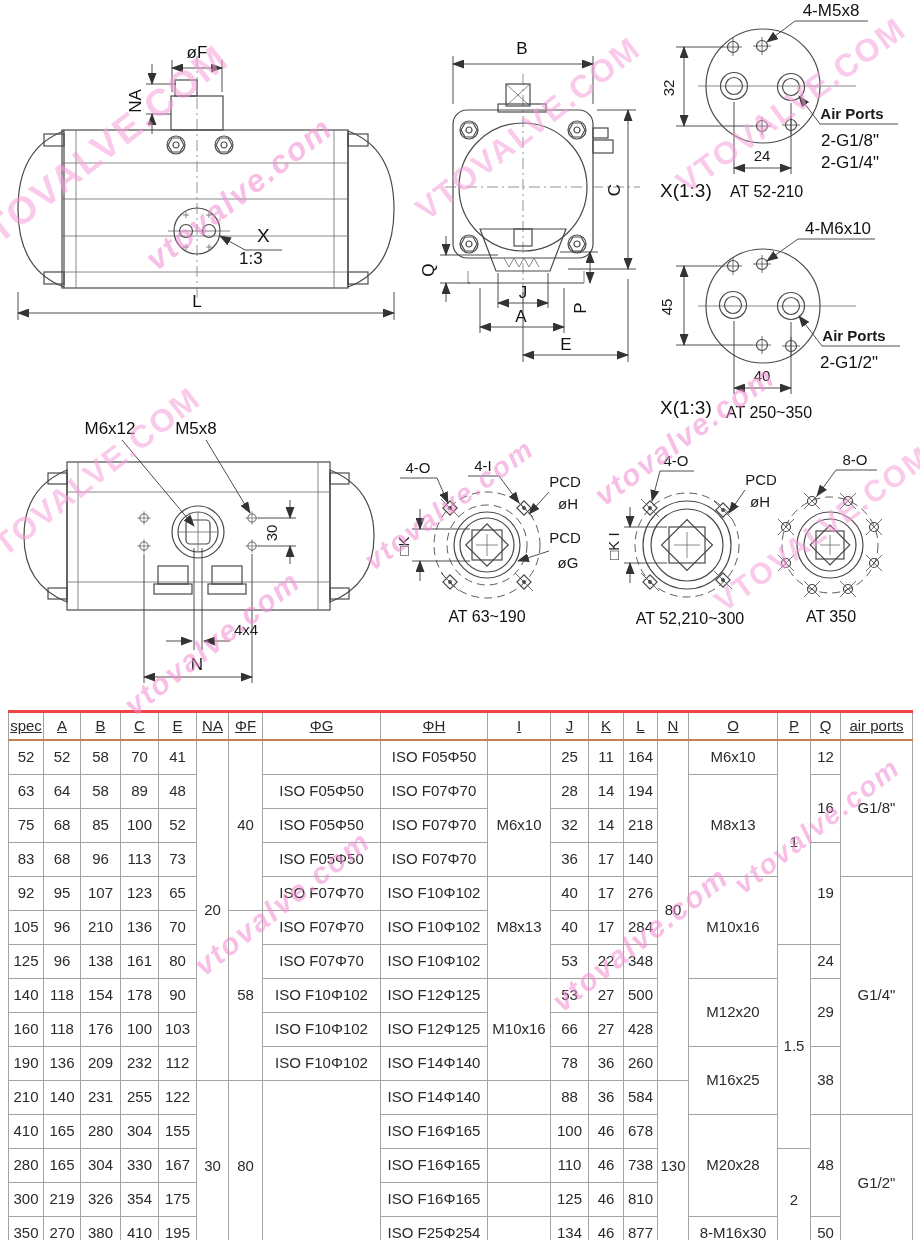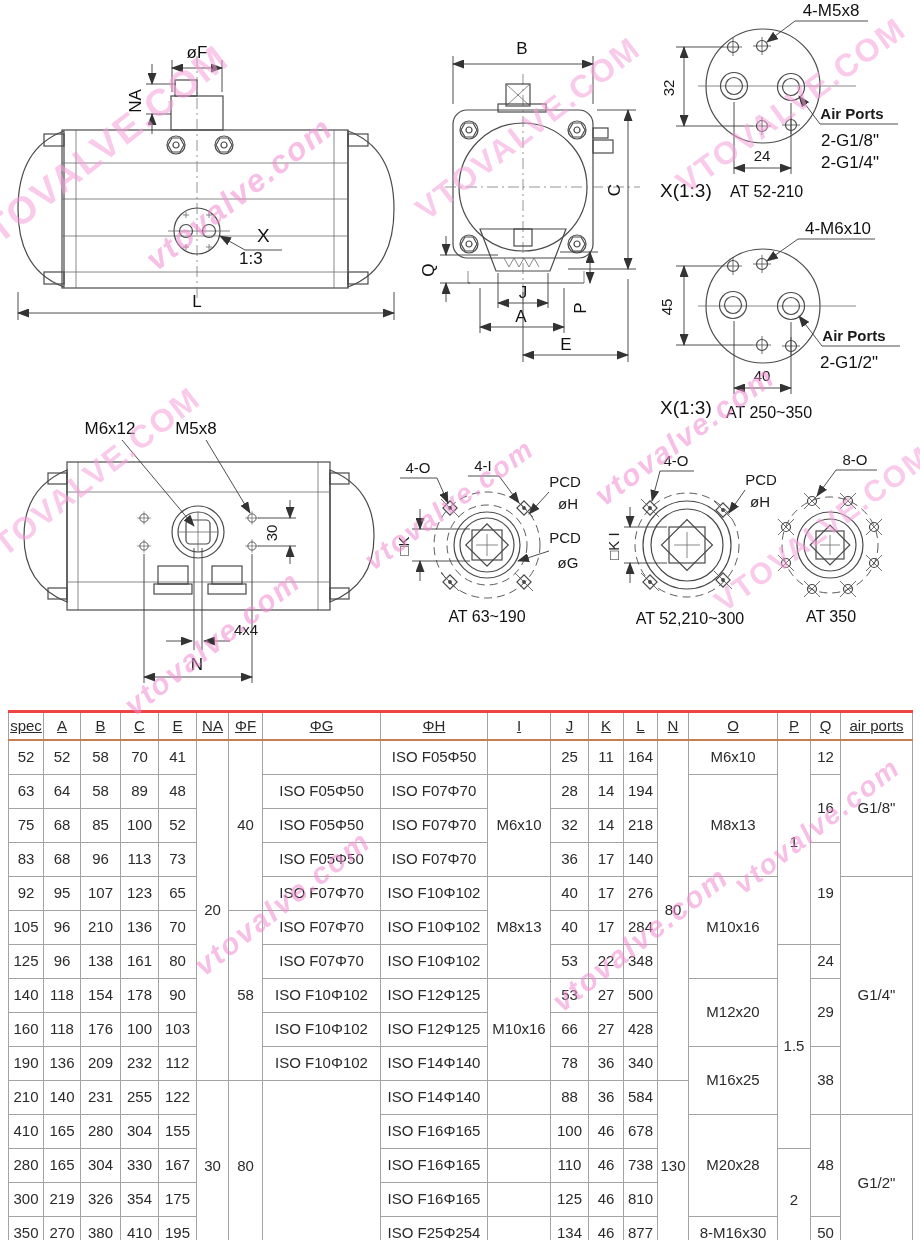--- a/index.html
+++ b/index.html
@@ -600,21 +600,21 @@
         <tr>
           <td>190</td>
           <td>136</td>
           <td>209</td>
           <td>232</td>
           <td>112</td>
           <td>ISO F10Φ102</td>
           <td>ISO F14Φ140</td>
           <td>78</td>
           <td>36</td>
-          <td>340</td>
+          <td>260</td>
           <td rowspan="2">M16x25</td>
           <td rowspan="2">38</td>
         </tr>
         <tr>
           <td>210</td>
           <td>140</td>
           <td>231</td>
           <td>255</td>
           <td>122</td>
           <td rowspan="5">30</td>

